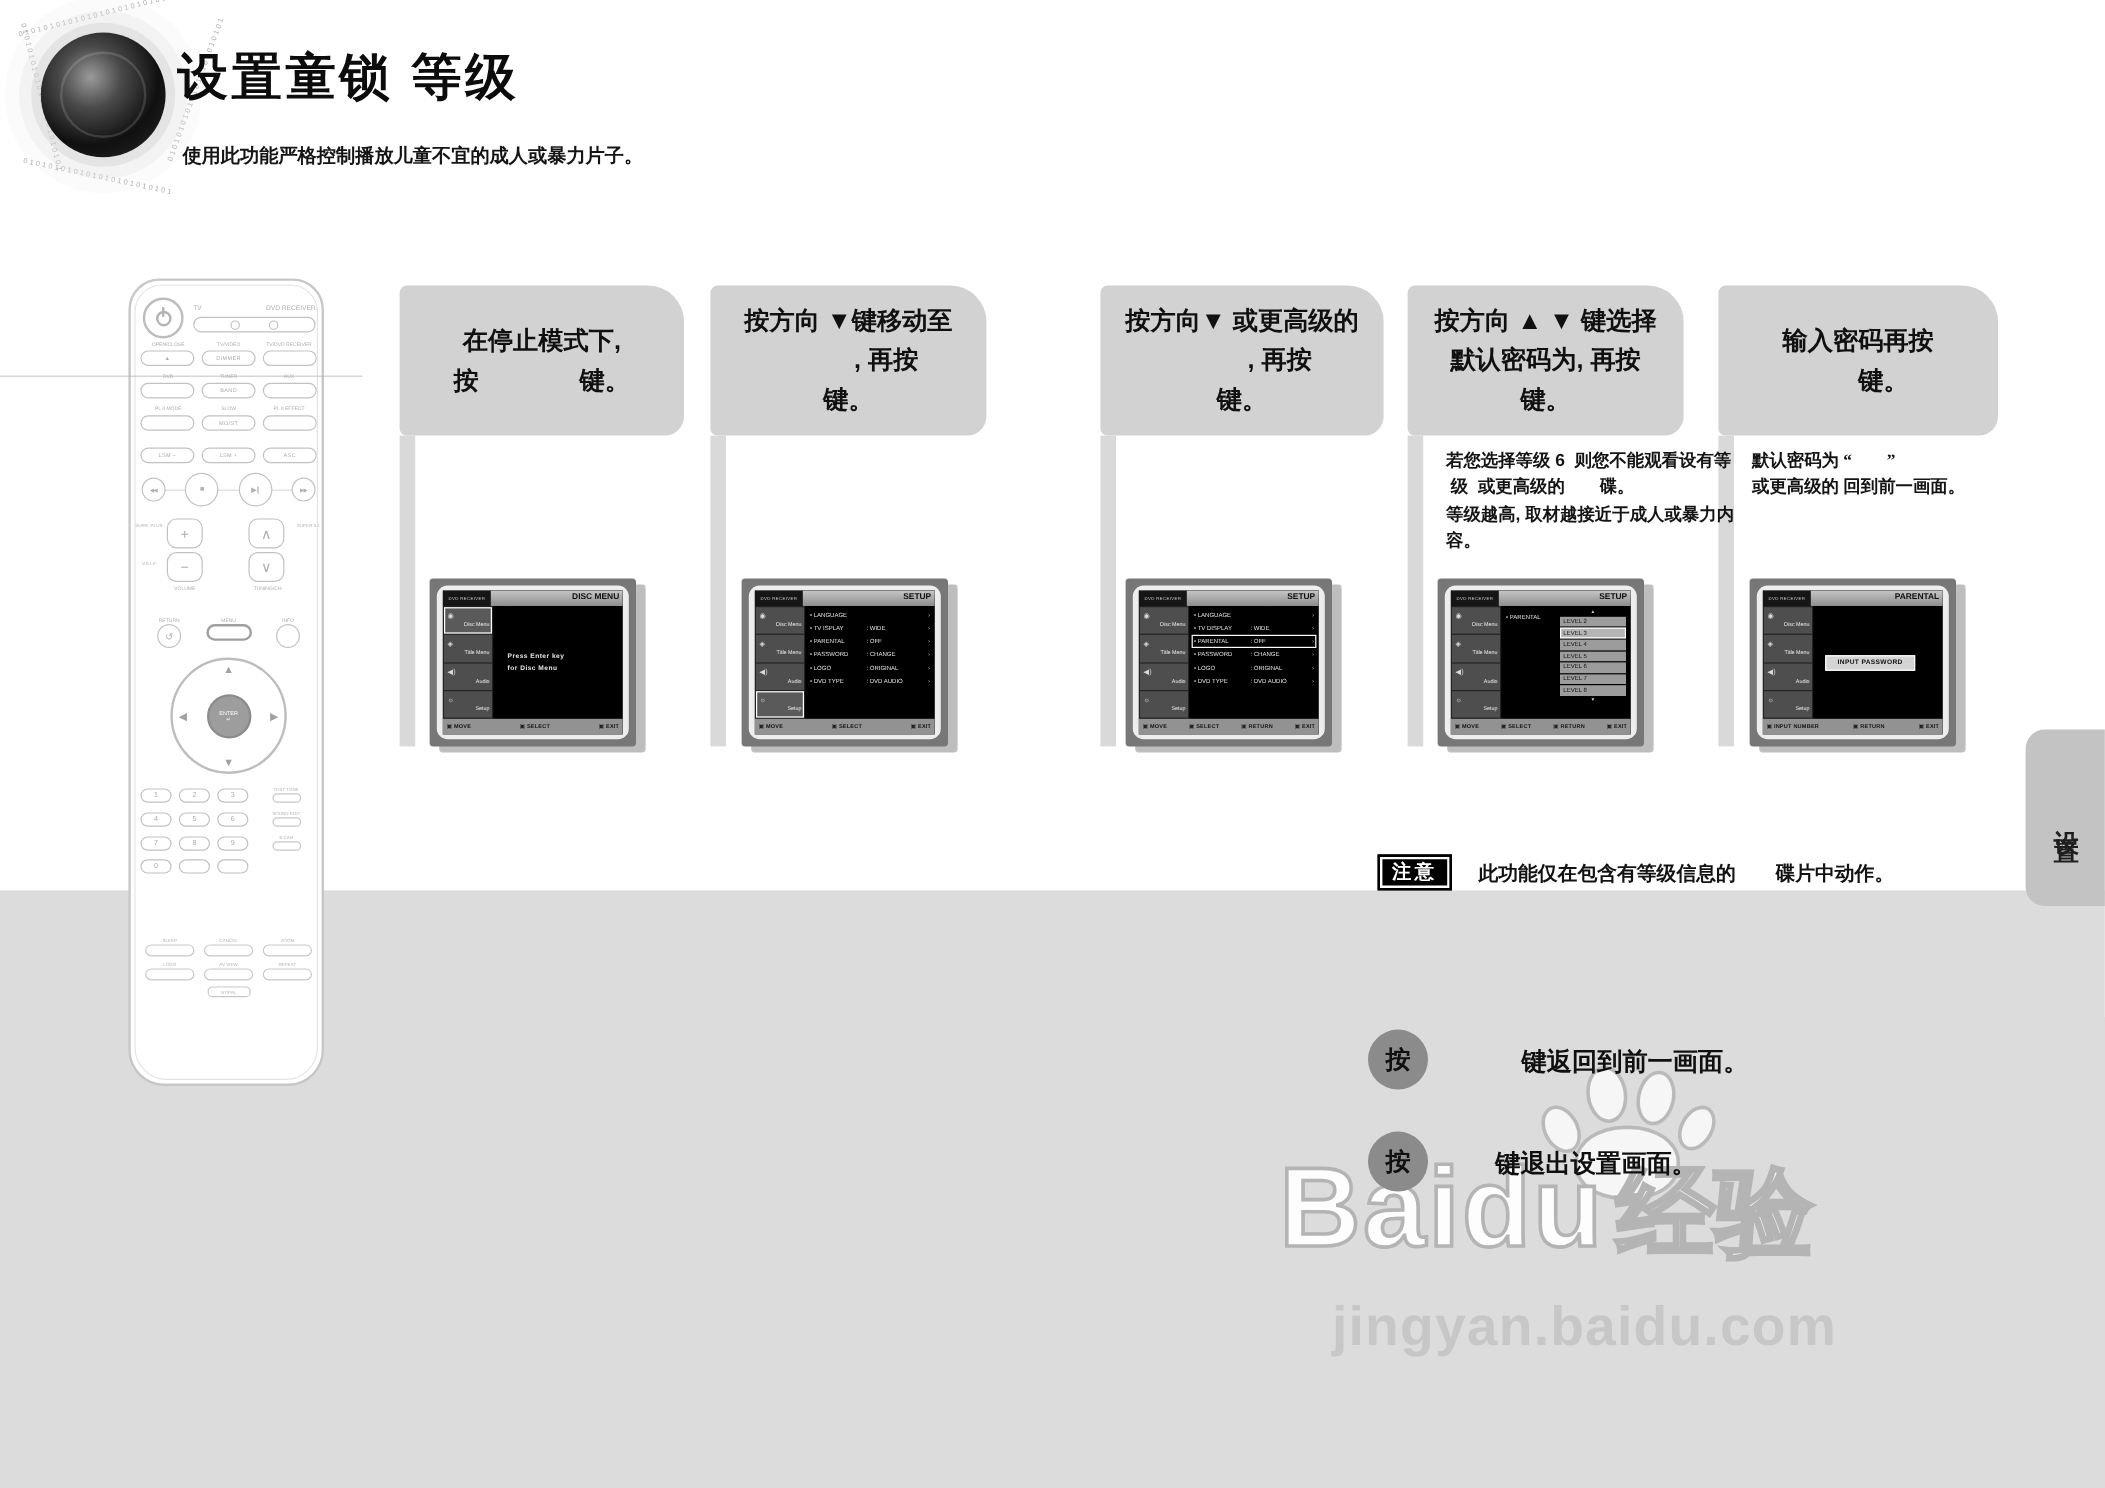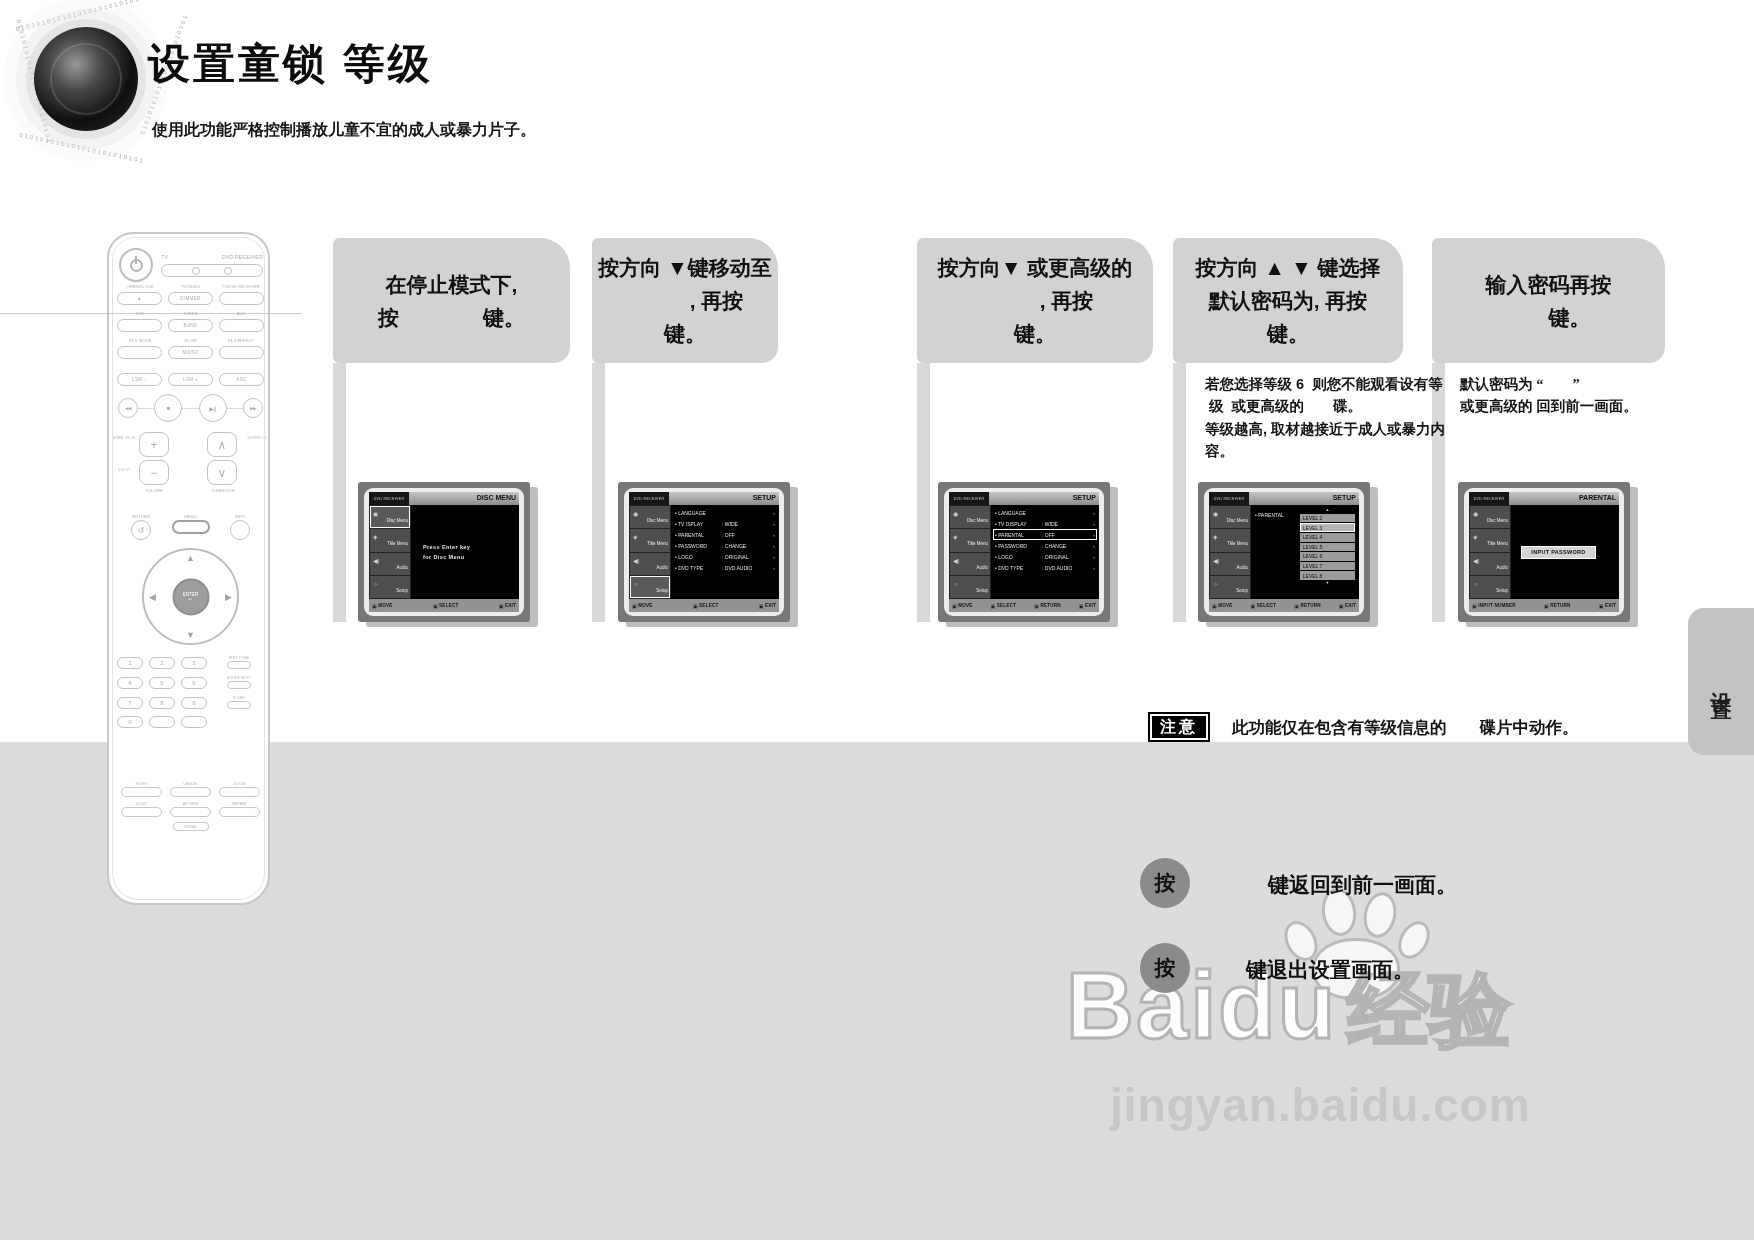--- a/index.html
+++ b/index.html
@@ -402,21 +402,21 @@
                 <span class="sfl">SELECT</span>
               </span>
               <span class="sfi">
                 <span class="sfg">▣</span>
                 <span class="sfl">EXIT</span>
               </span>
             </div>
           </div>
         </div>
       </div>
-      <div class="step-box" style="left: 592px; width: 186px;">
+      <div class="step-box" style="left: 592px; width: 230px;">
         <div class="step-line">按方向 ▼键移动至</div>
         <div class="step-line">　　　, 再按</div>
         <div class="step-line">键。</div>
       </div>
       <div class="step-strip" style="left: 592px;"></div>
       <div class="tv" style="left: 618px;">
         <div class="bezel">
           <div class="scr">
             <div class="shd">
               <div class="sbrand">DVD RECEIVER</div>

